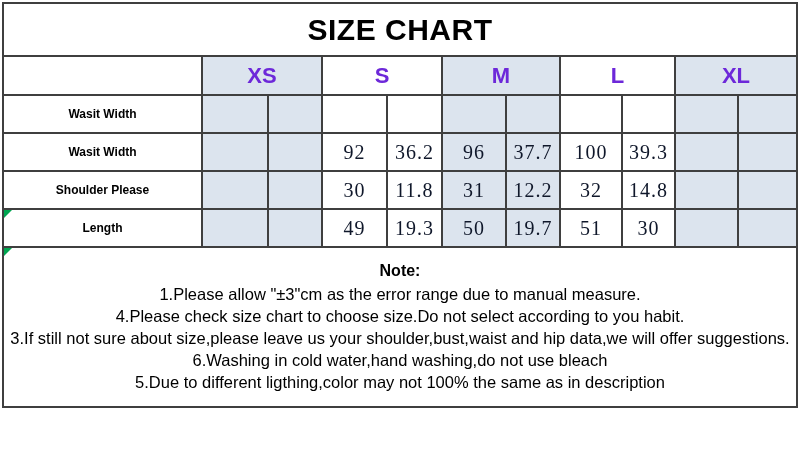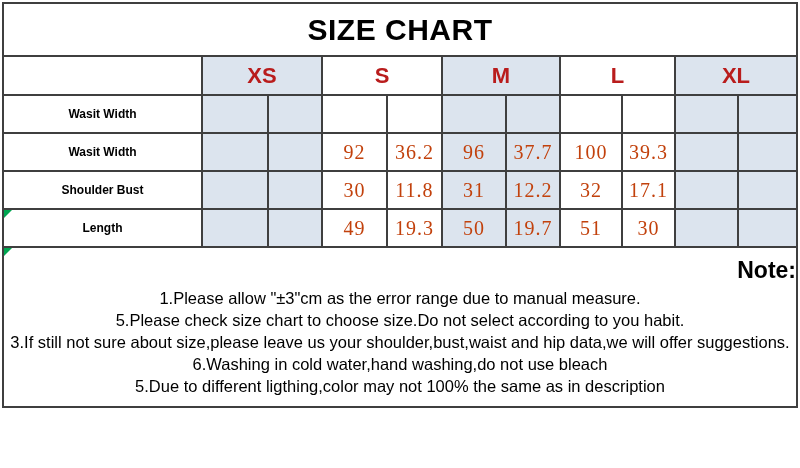--- a/index.html
+++ b/index.html
@@ -32,41 +32,41 @@
     height: 51px;
     font-size: 30px;
     font-weight: bold;
     color: #000000;
     letter-spacing: 0.5px;
   }
   .size-row th {
     height: 37px;
     font-size: 22px;
     font-weight: bold;
-    color: #b91c1c;
+    color: #6d28d9;
   }
   .unit-row td {
     height: 36px;
     font-size: 17px;
     font-weight: bold;
     color: #fe0000;
     letter-spacing: -0.3px;
   }
   .data-row td {
     height: 36px;
   }
   .data-row .row-label {
     font-size: 12px;
     font-weight: bold;
     color: #000000;
   }
   .num {
     font-family: "Liberation Serif", "DejaVu Serif", serif;
     font-size: 20px;
-    color: #c2410c;
+    color: #0f172a;
     letter-spacing: 1px;
   }
   
   .size-row > *:nth-child(2),
   .size-row > *:nth-child(4),
   .size-row > *:nth-child(6) { background: #dce4ee; }
   .grid-row > *:nth-child(2),
   .grid-row > *:nth-child(3),
   .grid-row > *:nth-child(6),
   .grid-row > *:nth-child(7),
@@ -81,25 +81,24 @@
     border-top: 8px solid #00a651;
     border-right: 8px solid transparent;
   }
   .note-row td {
     height: 158px;
     text-align: left;
     vertical-align: top;
     padding: 2px 6px 0 6px;
   }
   .note-heading {
-    font-size: 23px;
+    font-size: 16px;
     font-weight: bold;
     color: #000000;
     margin: 0 0 3px 0;
-    text-align: right;
   }
   .note-line {
     font-size: 16.5px;
     line-height: 22px;
     color: #000000;
   }
 </style>
 </head>
 <body>
 
@@ -156,29 +155,29 @@
       <td class="num">36.2</td>
       <td class="num">96</td>
       <td class="num">37.7</td>
       <td class="num">100</td>
       <td class="num">39.3</td>
       <td class="num"></td>
       <td class="num"></td>
     </tr>
 
     <tr class="data-row grid-row">
-      <td class="row-label">Shoulder Bust</td>
+      <td class="row-label">Shoulder Please</td>
       <td class="num"></td>
       <td class="num"></td>
       <td class="num">30</td>
       <td class="num">11.8</td>
       <td class="num">31</td>
       <td class="num">12.2</td>
       <td class="num">32</td>
-      <td class="num">17.1</td>
+      <td class="num">14.8</td>
       <td class="num"></td>
       <td class="num"></td>
     </tr>
 
     <tr class="data-row grid-row">
       <td class="row-label flag-cell"><span class="corner-flag"></span><span>Length</span></td>
       <td class="num"></td>
       <td class="num"></td>
       <td class="num">49</td>
       <td class="num">19.3</td>
@@ -188,21 +187,21 @@
       <td class="num">30</td>
       <td class="num"></td>
       <td class="num"></td>
     </tr>
 
     <tr class="note-row">
       <td colspan="11" class="flag-cell">
         <span class="corner-flag"></span>
         <div class="note-heading">Note:</div>
         <div class="note-line">1.Please allow "±3"cm as the error range due to manual measure.</div>
-        <div class="note-line">5.Please check size chart to choose size.Do not select according to you habit.</div>
+        <div class="note-line">4.Please check size chart to choose size.Do not select according to you habit.</div>
         <div class="note-line">3.If still not sure about size,please leave us your shoulder,bust,waist and hip data,we will offer suggestions.</div>
         <div class="note-line">6.Washing in cold water,hand washing,do not use bleach</div>
         <div class="note-line">5.Due to different ligthing,color may not 100% the same as in description</div>
       </td>
     </tr>
   </tbody>
     </table>
 </div>
 
 </body></html>

